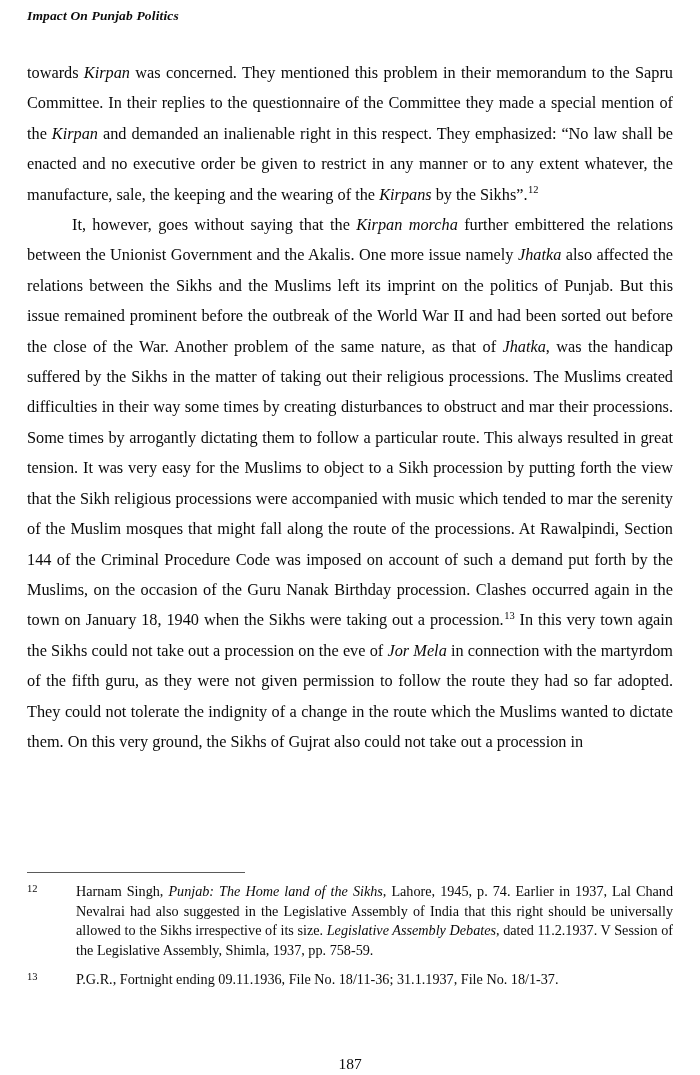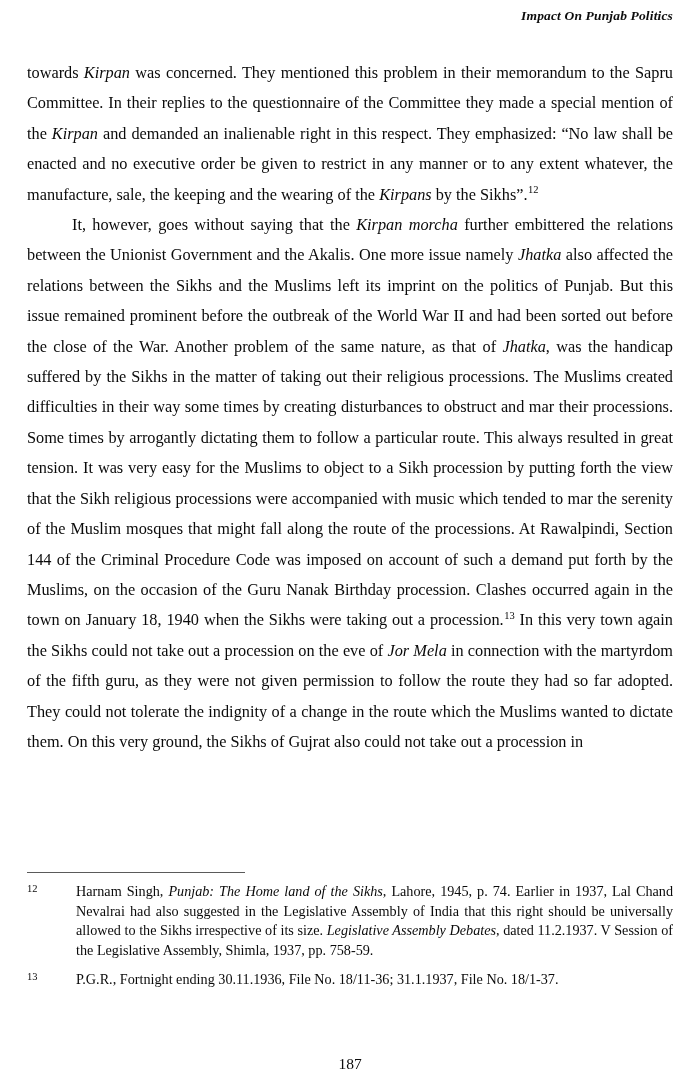--- a/index.html
+++ b/index.html
@@ -23,21 +23,20 @@
     height: 1075px;
     box-sizing: border-box;
   }
 
   
   .running-header {
     position: absolute;
     top: 8px;
     left: 27px;
     width: 646px;
-    text-align: right;
     font-style: italic;
     font-weight: bold;
     font-size: 13.5px;
     letter-spacing: 0.15px;
     color: #0d0d0d;
   }
 
   
   .body-block {
     position: absolute;
@@ -134,19 +133,19 @@
   <div class="footnote-area">
     <hr class="footnote-rule">
 
     <div class="footnote">
       <span class="fn-num">12</span>
       <span class="fn-text">Harnam Singh, <i>Punjab: The Home land of the Sikhs</i>, Lahore, 1945, p. 74. Earlier in 1937, Lal Chand Nevalrai had also suggested in the Legislative Assembly of India that this right should be universally allowed to the Sikhs irrespective of its size. <i>Legislative Assembly Debates</i>, dated 11.2.1937. V Session of the Legislative Assembly, Shimla, 1937, pp. 758-59.</span>
     </div>
 
     <div class="footnote">
       <span class="fn-num">13</span>
-      <span class="fn-text">P.G.R., Fortnight ending 30.11.1936, File No. 18/11-36; 31.1.1937, File No. 18/1-37.</span>
+      <span class="fn-text">P.G.R., Fortnight ending 09.11.1936, File No. 18/11-36; 31.1.1937, File No. 18/1-37.</span>
     </div>
   </div>
 
   <div class="page-number">187</div>
 
 </div>
 
 </body></html>

